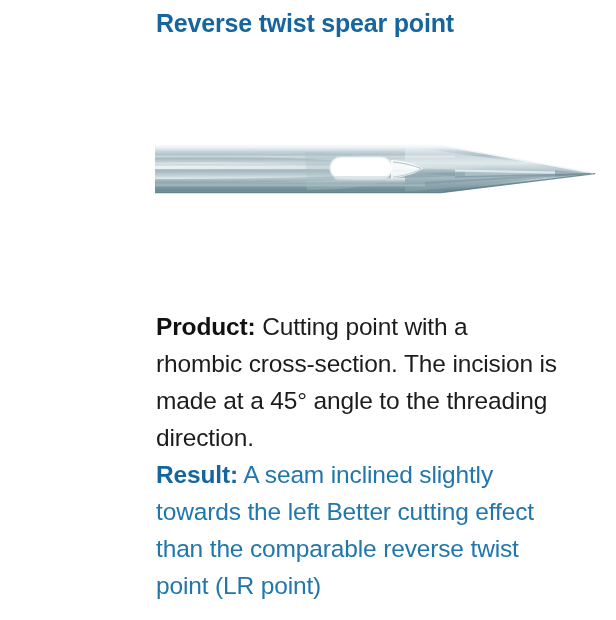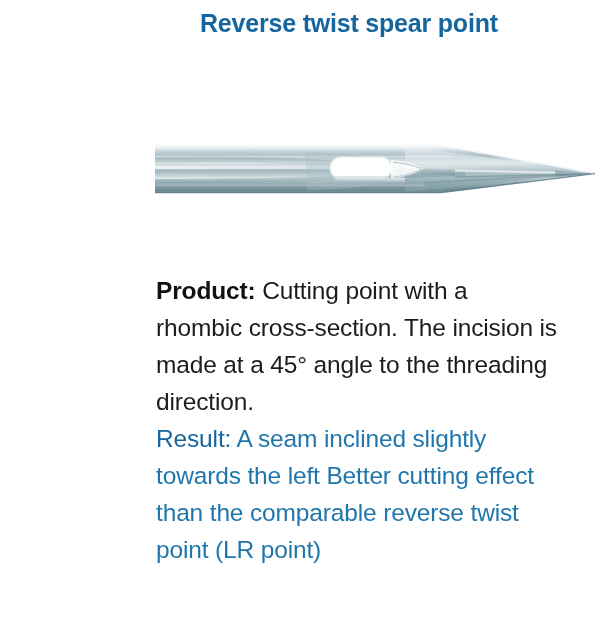--- a/index.html
+++ b/index.html
@@ -32,21 +32,20 @@
     width: 430px;
   }
   .title-line {
     font-family: "Liberation Sans", sans-serif;
     font-weight: bold;
     font-size: 25px;
     line-height: 34px;
     letter-spacing: -0.2px;
     color: #15659e;
     white-space: nowrap;
-    margin-left: 44px;
   }
 
   
   .needle-figure {
     position: absolute;
     left: 155px;
     top: 140px;
     width: 445px;
     height: 62px;
   }
@@ -63,28 +62,28 @@
     top: 272px;
     width: 404px;
   }
   .body-para {
     font-family: "Liberation Sans", sans-serif;
     font-size: 24.5px;
     line-height: 37px;
     letter-spacing: -0.15px;
     margin: 0;
   }
-  .para-product { color: #1c1c1c; }
+  .para-product { color: #1c1c1c; margin-top: 36px; }
   .para-result  { color: #2176ab; }
   .lead-dark {
     font-weight: bold;
     color: #111111;
   }
   .lead-blue {
-    font-weight: normal;
+    font-weight: bold;
     color: #15659e;
   }
 </style>
 </head>
 <body>
 
 <div class="page">
 
   <div class="title-block">
     <div class="title-line">Reverse twist spear point</div>

